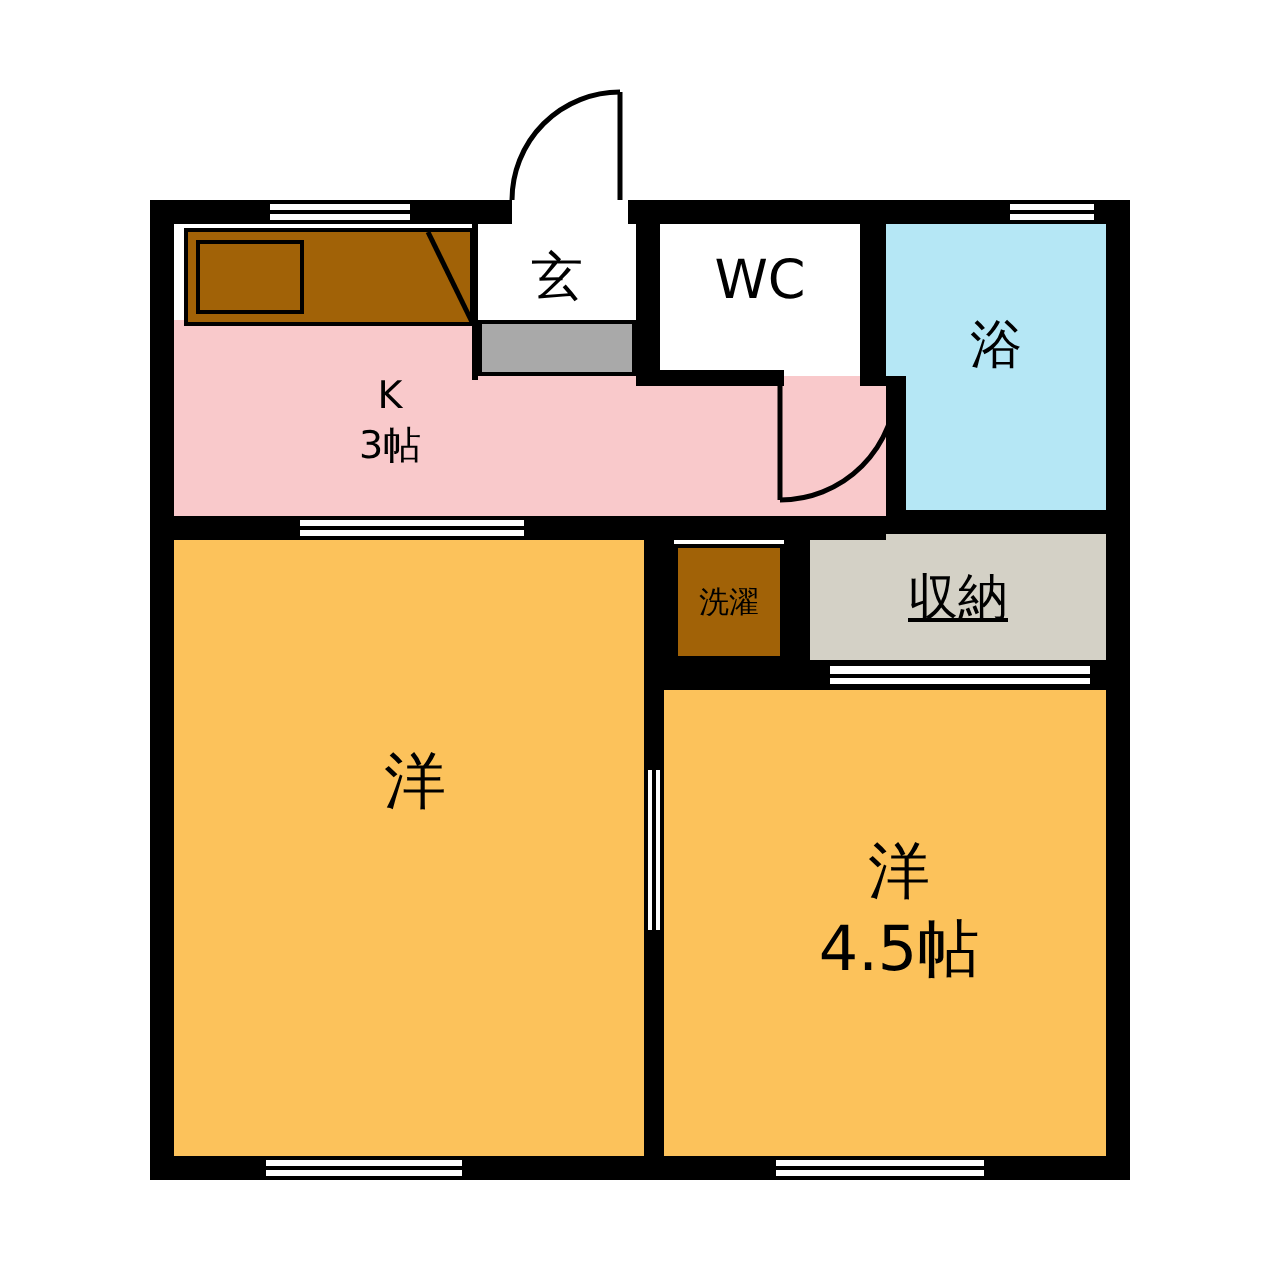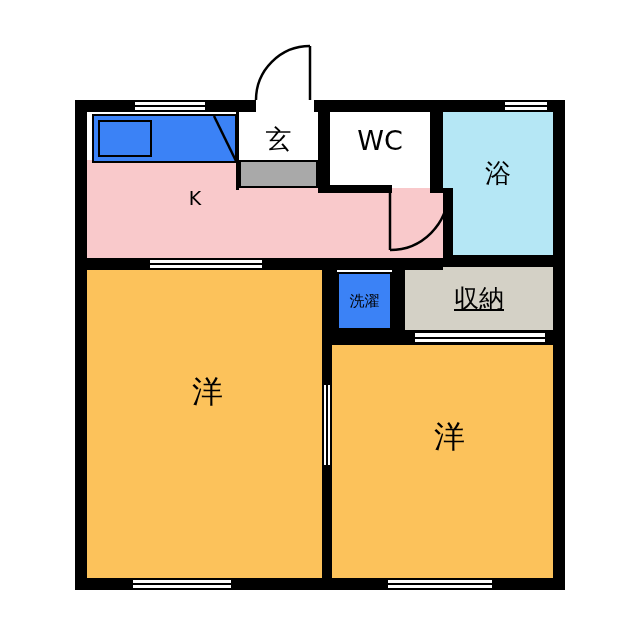--- a/index.html
+++ b/index.html
@@ -1,21 +1,21 @@
 <!DOCTYPE html>
 <html style="--wall: #000000; --background: #ffffff; --kitchen-pink: #f9c9cb; --room-orange: #fcc25b; --bath-blue: #b5e7f5; --storage-gray: #d4d1c6; --step-gray: #a9a9a9;"><head>
 <meta charset="utf-8">
 <style>
   * { margin:0; padding:0; box-sizing:border-box; }
   html,body { background:#fff; font-family:"DejaVu Sans","Liberation Sans",sans-serif; }
   #plan { position:relative; width:640px; height:640px; background:var(--background,#ffffff); overflow:hidden; }
   .fill  { position:absolute; }
   .wall  { position:absolute; background:var(--wall,#000); }
   .gap   { position:absolute; background:#fff; }
-  .fixture { position:absolute; background:#3b82f6; border:2px solid var(--wall,#000); }
+  .fixture { position:absolute; background:#a16207; border:2px solid var(--wall,#000); }
   .window-h { position:absolute; background:#fff; border-top:2px solid var(--wall,#000); border-bottom:2px solid var(--wall,#000); }
   .window-h::after { content:""; position:absolute; left:0; right:0; top:50%; transform:translateY(-50%); height:2px; background:var(--wall,#000); }
   .window-v { position:absolute; background:#fff; border-left:2px solid var(--wall,#000); border-right:2px solid var(--wall,#000); }
   .window-v::after { content:""; position:absolute; top:0; bottom:0; left:50%; transform:translateX(-50%); width:2px; background:var(--wall,#000); }
   .label { position:absolute; color:#000; text-align:center; line-height:1.25; white-space:nowrap; }
   .label div { text-align:center; }
   svg.overlay { position:absolute; left:0; top:0; width:640px; height:640px; pointer-events:none; }
   svg.overlay path, svg.overlay line { stroke:var(--wall,#000); stroke-width:2.5; fill:none; }
 </style>
 </head>
@@ -78,24 +78,26 @@
     <div>玄</div>
   </div>
   <div class="label" style="left:330px;top:124px;width:100px;font-size:27px;">
     <div>WC</div>
   </div>
   <div class="label" style="left:443px;top:157px;width:110px;font-size:26px;">
     <div>浴</div>
   </div>
   <div class="label" style="left:140px;top:186px;width:110px;font-size:19px;line-height:1.3;">
     <div>K</div>
+    <div>3帖</div>
   </div>
   <div class="label" style="left:405px;top:283px;width:148px;font-size:25px;text-decoration:underline;">
     <div>収納</div>
   </div>
   <div class="label" style="left:105px;top:372px;width:205px;font-size:31px;">
     <div>洋</div>
   </div>
   <div class="label" style="left:337px;top:417px;width:225px;font-size:31px;">
     <div>洋</div>
+    <div>4.5帖</div>
   </div>
 
 </div>
 
 </body></html>

